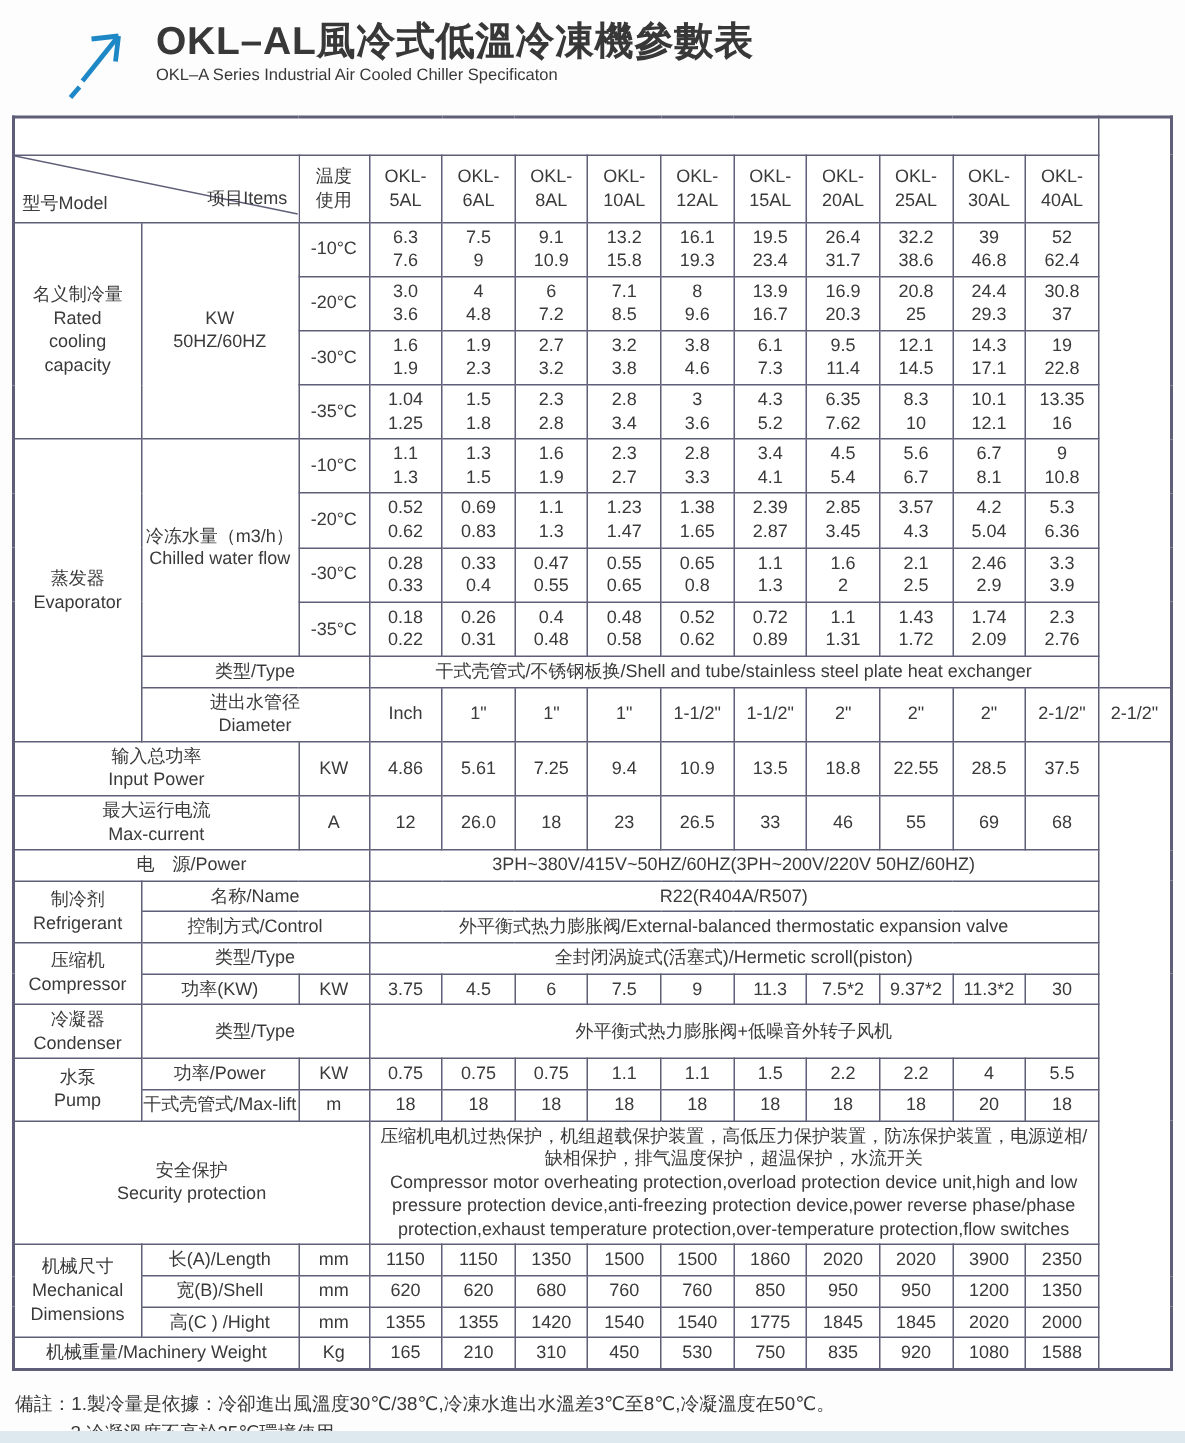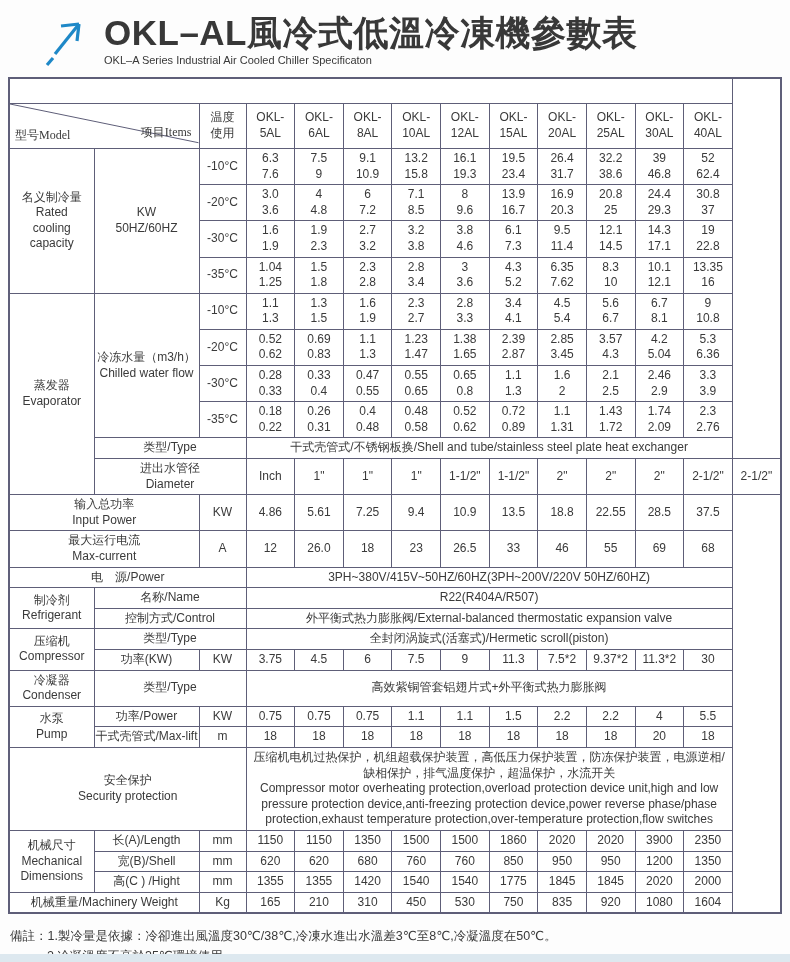--- a/index.html
+++ b/index.html
@@ -2,36 +2,36 @@
 <html><head>
 <meta charset="utf-8">
 <style>
   html,body{margin:0;padding:0;}
   .page{
     width:790px;height:962px;background:#fdfdfd;position:relative;overflow:hidden;
     font-family:"Liberation Sans","DejaVu Sans",sans-serif;color:#3a3a3a;
   }
   .doc-header{display:flex;align-items:flex-start;padding:13px 0 8px 44px;}
   .logo{width:50px;height:54px;margin-right:10px;flex:0 0 auto;}
-  .titles h1{margin:0;font-size:35px;font-weight:600;color:#383838;letter-spacing:.5px;line-height:1.15;}
+  .titles h1{margin:0;font-size:26px;font-weight:600;color:#383838;letter-spacing:.5px;line-height:1.15;}
   .titles h2{margin:1px 0 0;font-size:11px;font-weight:500;color:#383838;line-height:1.2;}
 
   table.spec{
     width:774px;margin:2px 8px 0;border-collapse:collapse;table-layout:fixed;
     font-size:12px;border:2px solid #5e5e78;background:#fff;
   }
   table.spec td{
     border:1px solid #5e5e78;background:#fff;text-align:center;vertical-align:middle;
     padding:2px 1px;line-height:1.3;word-wrap:break-word;
   }
   td.g{background:#dcdcdc;}
   td.title{background:#29abe2;color:#fff;font-size:15px;font-weight:bold;letter-spacing:1.5px;padding:3px;}
   td.left{text-align:left;padding:3px 7px;line-height:1.4;}
   td.num2{line-height:1.35;padding:3px 1px;}
-  td.diag{position:relative;height:40px;font-family:Liberation Serif, serif;}
+  td.diag{position:relative;height:40px;}
   td.diag svg{position:absolute;left:0;top:0;width:100%;height:100%;}
   td.diag .diag-a{position:absolute;left:5px;bottom:4px;}
   td.diag .diag-b{position:absolute;right:7px;bottom:7px;}
 
   .notes{margin:13px 8px 0 10px;font-size:12.5px;line-height:1.55;color:#3a3a3a;}
   .notes .ind{padding-left:37px;}
   .bottom-band{position:absolute;left:0;bottom:0;width:100%;height:8px;background:#dde8ef;}
 </style>
 </head>
 <body>
@@ -275,21 +275,21 @@
           <td>9</td>
           <td>11.3</td>
           <td>7.5*2</td>
           <td>9.37*2</td>
           <td>11.3*2</td>
           <td>30</td>
         </tr>
         <tr>
           <td class="g">冷凝器<br>Condenser</td>
           <td colspan="2" class="g">类型/Type</td>
-          <td colspan="10" class="g">高效紫铜管套铝翅片式+外平衡式热力膨胀阀</td>
+          <td colspan="10" class="g">外平衡式热力膨胀阀+低噪音外转子风机</td>
         </tr>
         <tr>
           <td rowspan="2">水泵<br>Pump</td>
           <td>功率/Power</td>
           <td>KW</td>
           <td>0.75</td>
           <td>0.75</td>
           <td>0.75</td>
           <td>1.1</td>
           <td>1.1</td>
@@ -365,21 +365,21 @@
           <td class="g">Kg</td>
           <td class="g">165</td>
           <td class="g">210</td>
           <td class="g">310</td>
           <td class="g">450</td>
           <td class="g">530</td>
           <td class="g">750</td>
           <td class="g">835</td>
           <td class="g">920</td>
           <td class="g">1080</td>
-          <td class="g">1604</td>
+          <td class="g">1588</td>
         </tr>
       </tbody>
   </table>
 
   <div class="notes">
     <div>備註：1.製冷量是依據：冷卻進出風溫度30℃/38℃,冷凍水進出水溫差3℃至8℃,冷凝溫度在50℃。</div>
     <div class="ind">2.冷凝溫度不高於35℃環境使用。</div>
 
   </div>
 

